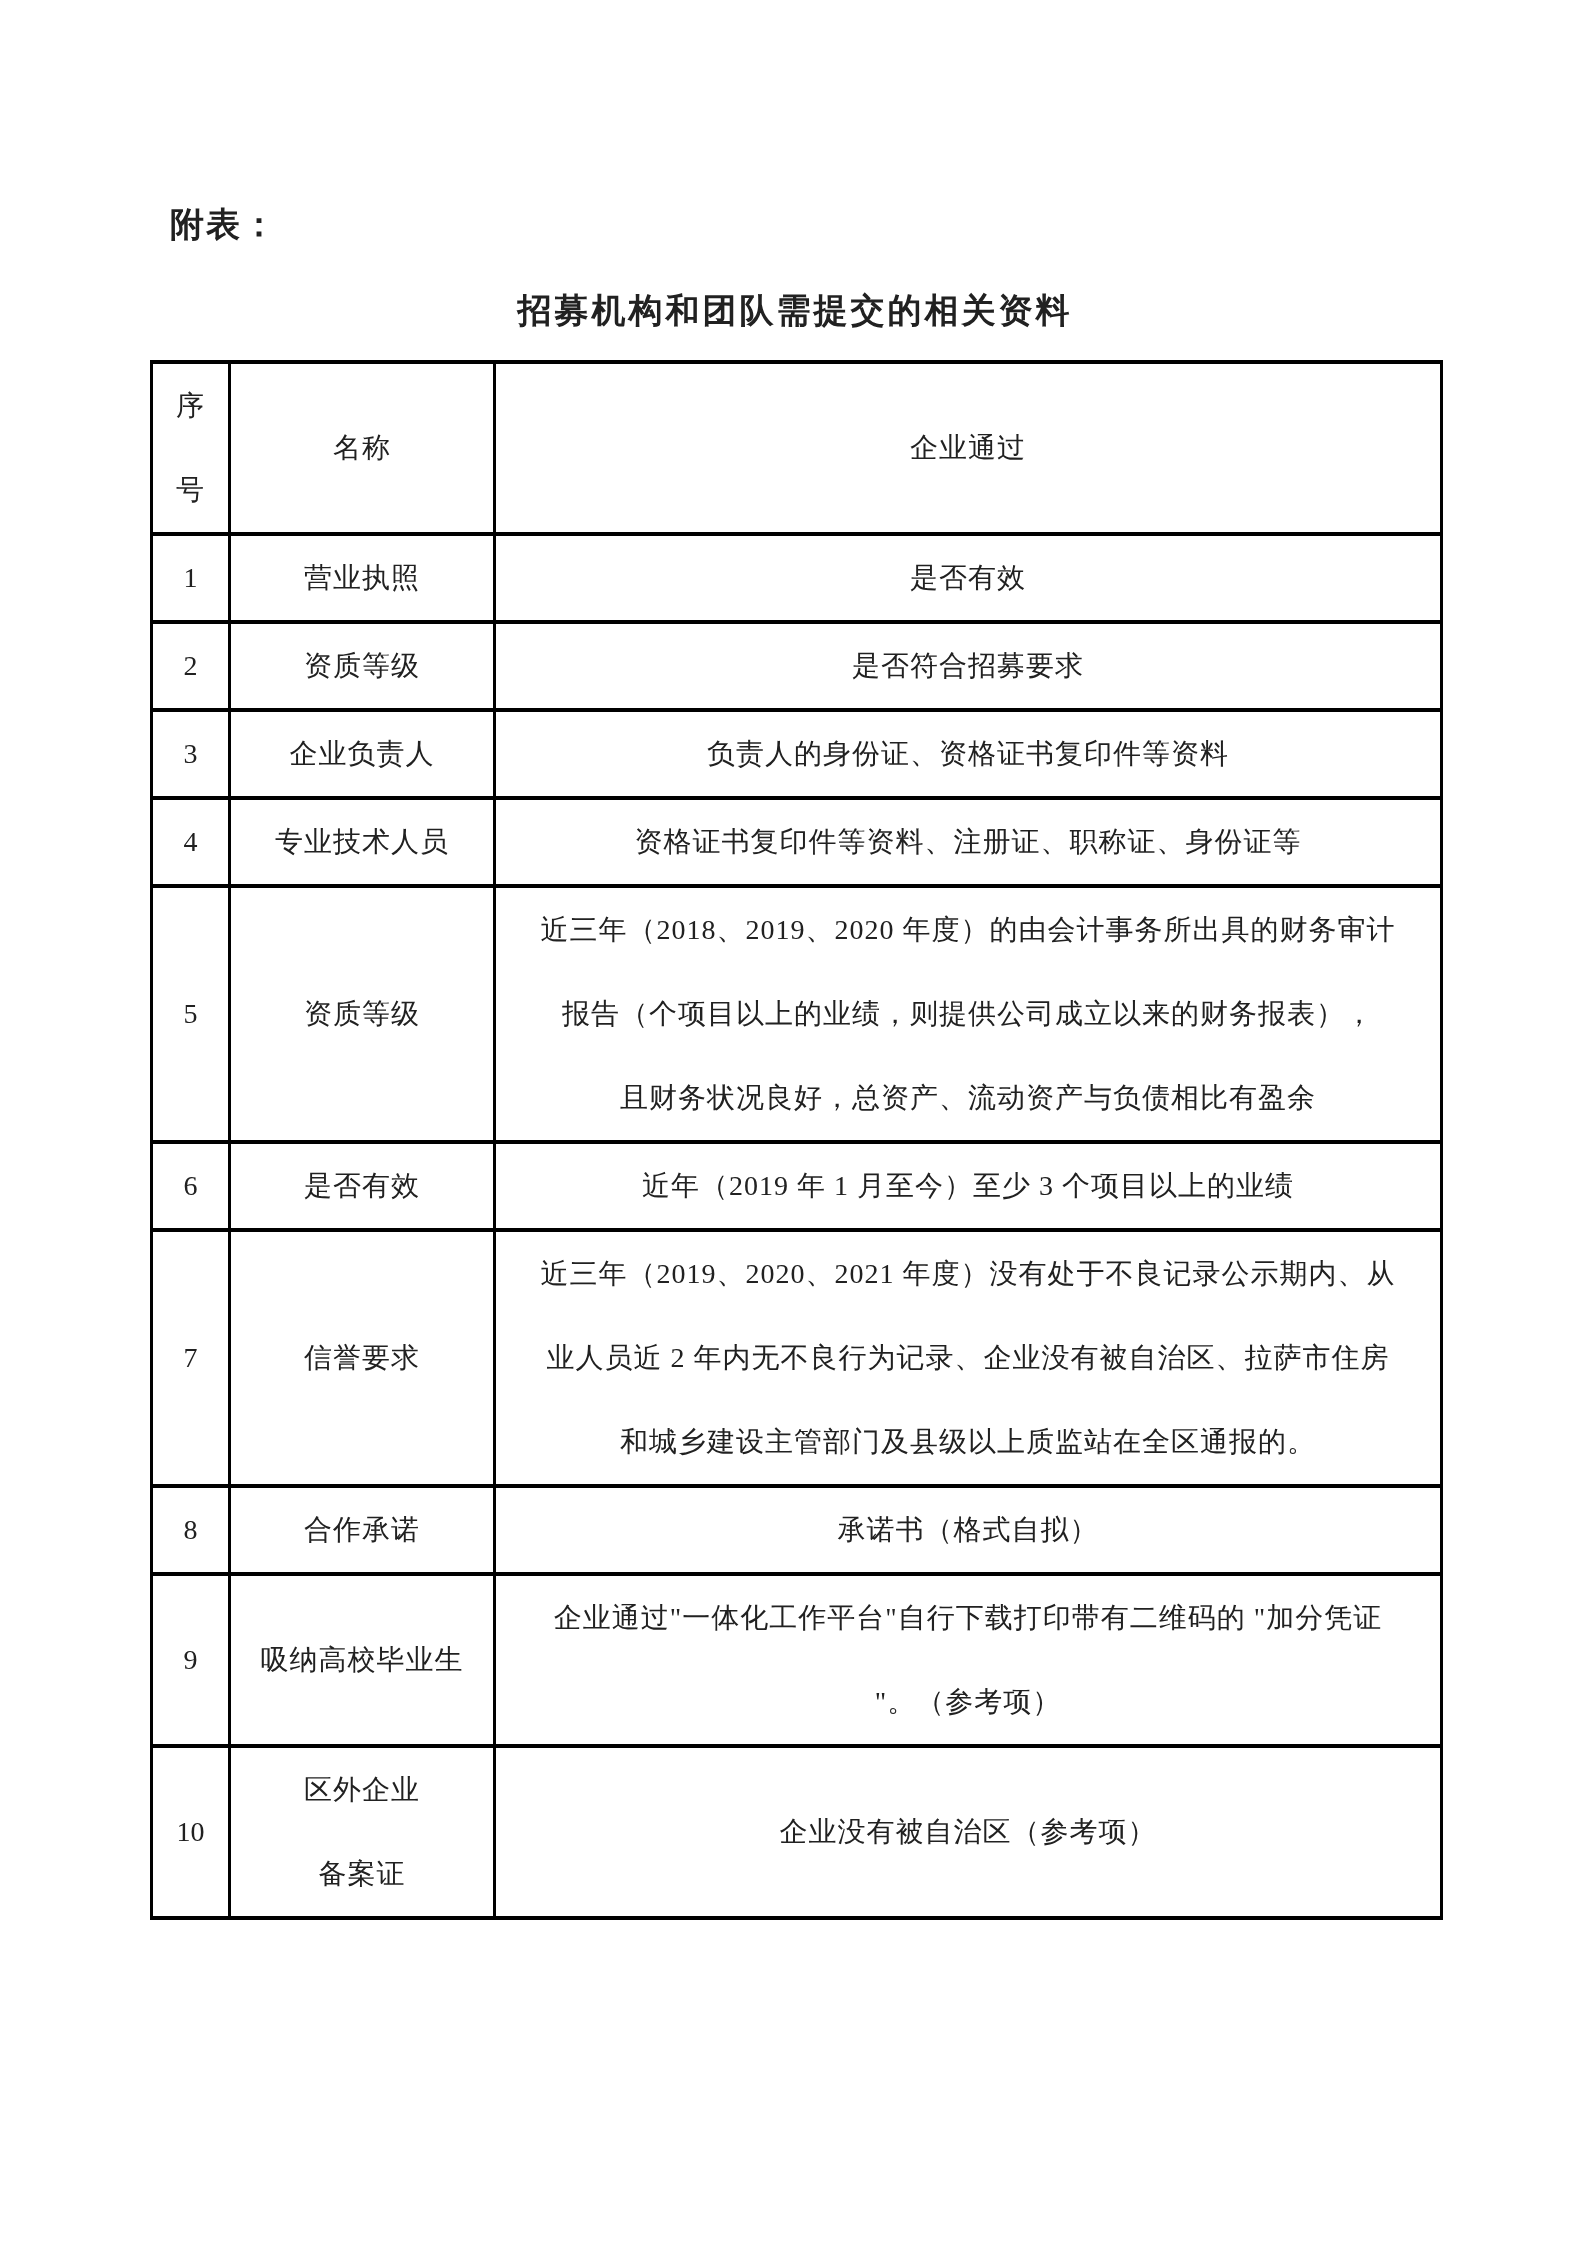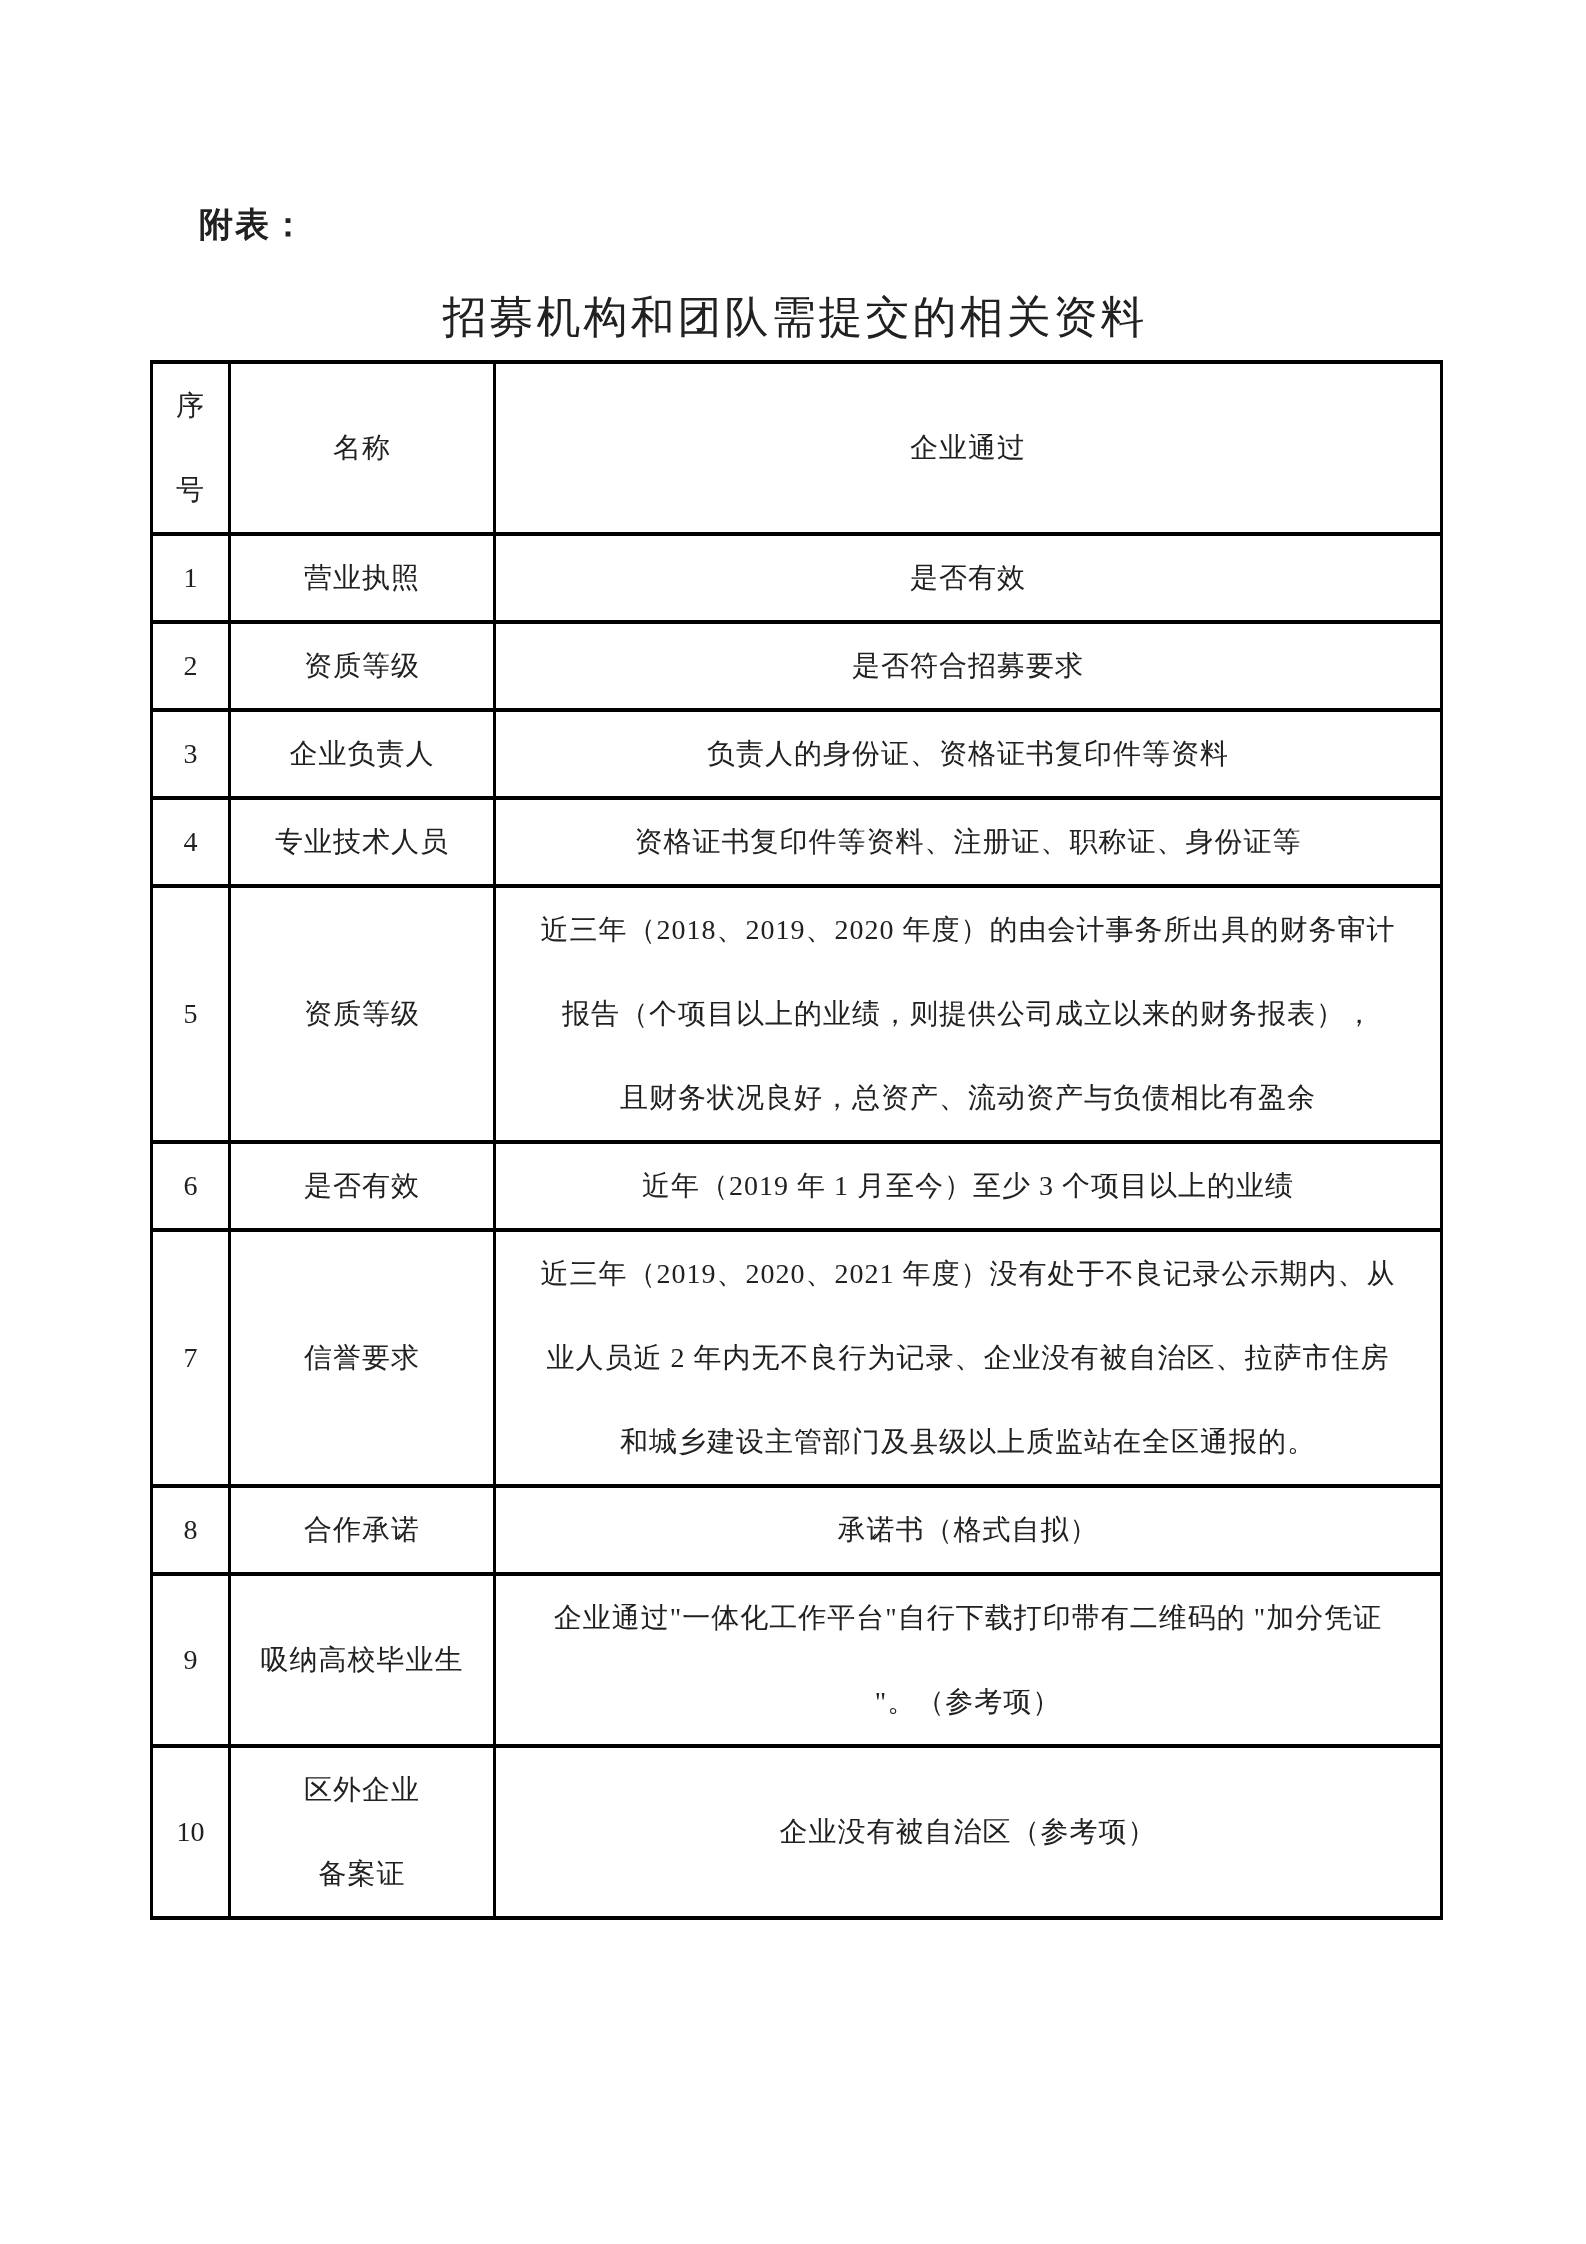--- a/index.html
+++ b/index.html
@@ -14,30 +14,29 @@
     font-family: "Liberation Serif", "DejaVu Serif", serif;
     color: #212121;
   }
   .prefix-label {
     position: absolute;
     left: 170px;
     top: 202px;
     font-size: 34px;
     font-weight: 700;
     letter-spacing: 2px;
-    margin-left: 29px;
   }
   .doc-title {
     position: absolute;
     left: 150px;
     top: 288px;
     width: 1290px;
     text-align: center;
-    font-size: 44px;
-    font-weight: 400;
+    font-size: 34px;
+    font-weight: 700;
     letter-spacing: 3px;
   }
   table.materials {
     position: absolute;
     left: 150px;
     top: 360px;
     width: 1290px;
     border-collapse: collapse;
     table-layout: fixed;
   }

